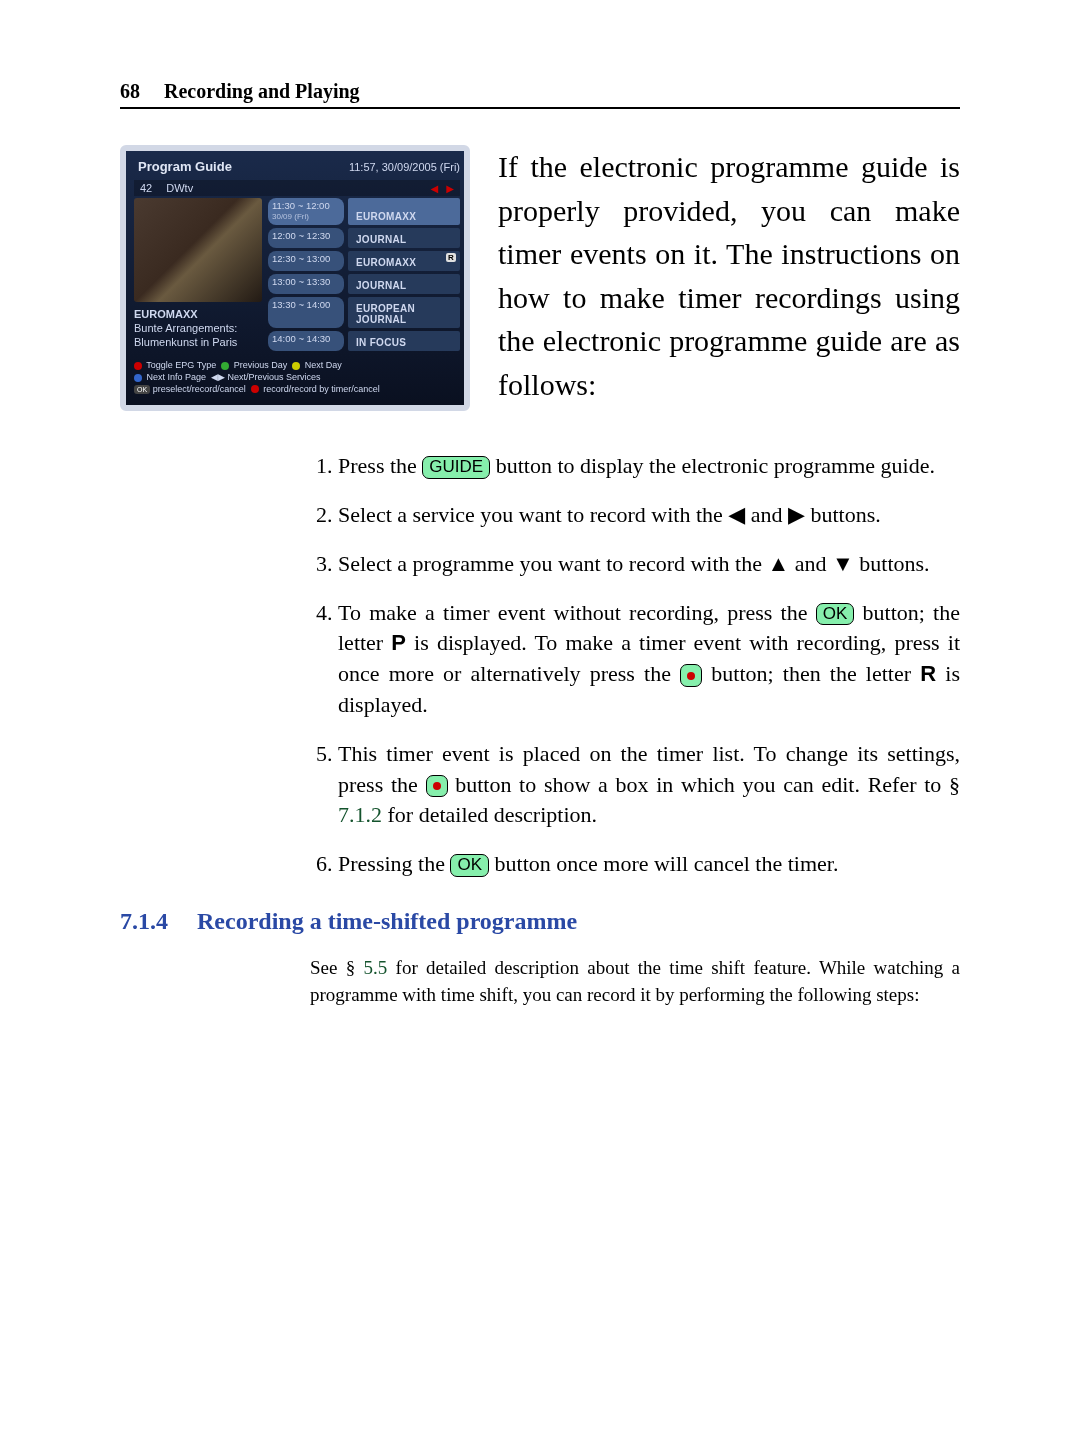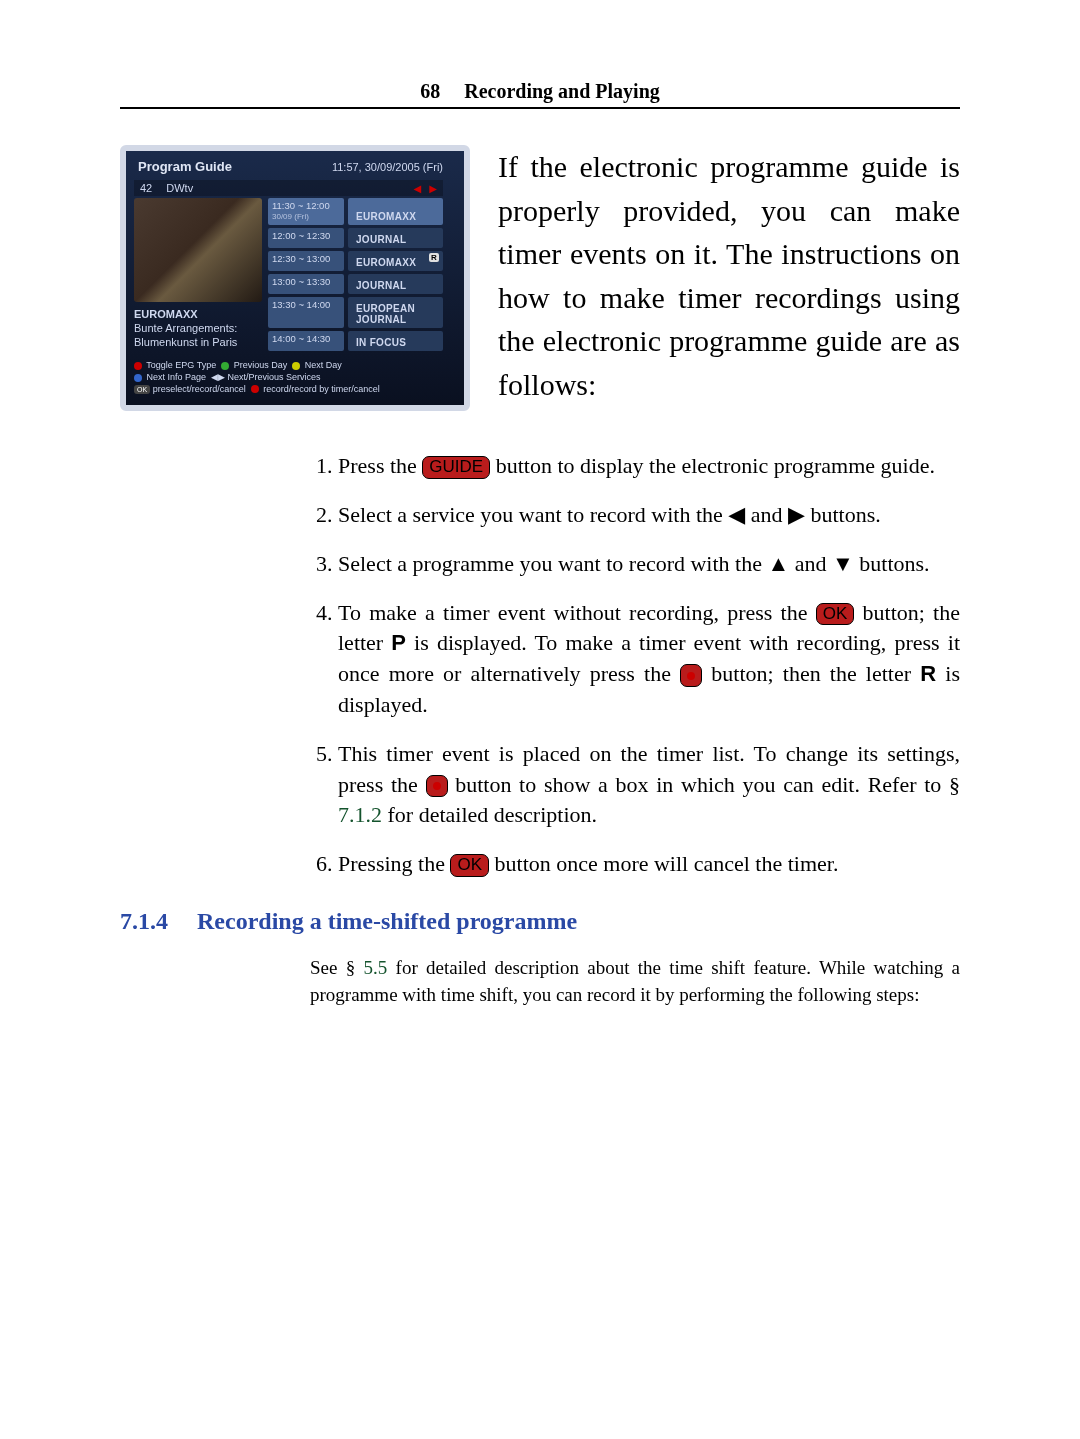--- a/index.html
+++ b/index.html
@@ -17,21 +17,20 @@
     position: relative;
   }
   .header {
     display: flex;
     align-items: baseline;
     font-weight: bold;
     font-size: 20px;
     padding-bottom: 4px;
     border-bottom: 2px solid #000;
     margin-bottom: 36px;
-    justify-content: center;
   }
   .header .pg {
     margin-right: 24px;
   }
   .sec-num {
     font-weight: bold;
     color: #2a49a5;
     font-size: 24px;
     margin-right: 18px;
     display: inline-block;
@@ -53,21 +52,21 @@
   }
   .epg {
     width: 350px;
     box-sizing: border-box;
     background: linear-gradient(#1a2a4a, #0a1020);
     border: 6px solid #d2d8e6;
     border-radius: 6px;
     color: #cfd8ef;
     font-family: Arial, Helvetica, sans-serif;
     font-size: 11px;
-    padding: 6px 21px 10px 8px;
+    padding: 6px 4px 10px 8px;
   }
   .epg-head {
     display: flex;
     justify-content: space-between;
     align-items: center;
     margin-bottom: 4px;
   }
   .epg-title {
     color: #dfe6f5;
     font-weight: bold;
@@ -110,21 +109,21 @@
   .epg-row {
     display: flex;
     gap: 4px;
     margin-bottom: 3px;
   }
   .epg-time {
     width: 68px;
     flex-shrink: 0;
     background: #37517a;
     padding: 3px 4px;
-    border-radius: 2px;
+    border-radius: 8px;
     font-size: 9.5px;
     line-height: 1.1;
   }
   .epg-time .d { font-size: 8px; opacity: .8; }
   .epg-prog {
     flex: 1;
     background: #263a5b;
     padding: 6px 6px 3px 8px;
     border-radius: 2px;
     font-weight: bold;
@@ -178,21 +177,21 @@
   }
   .key {
     display: inline-block;
     border: 1.5px solid #000;
     border-radius: 7px;
     padding: 0 6px;
     font-family: Arial, Helvetica, sans-serif;
     font-size: 17px;
     line-height: 1.2;
     vertical-align: 1px;
-    background: #b91c1c;
+    background: #86efac;
   }
   .key.rec::before {
     content: "";
     display: inline-block;
     width: 8px; height: 8px;
     background: #c00;
     border-radius: 50%;
     vertical-align: middle;
   }
   .boldletter {

